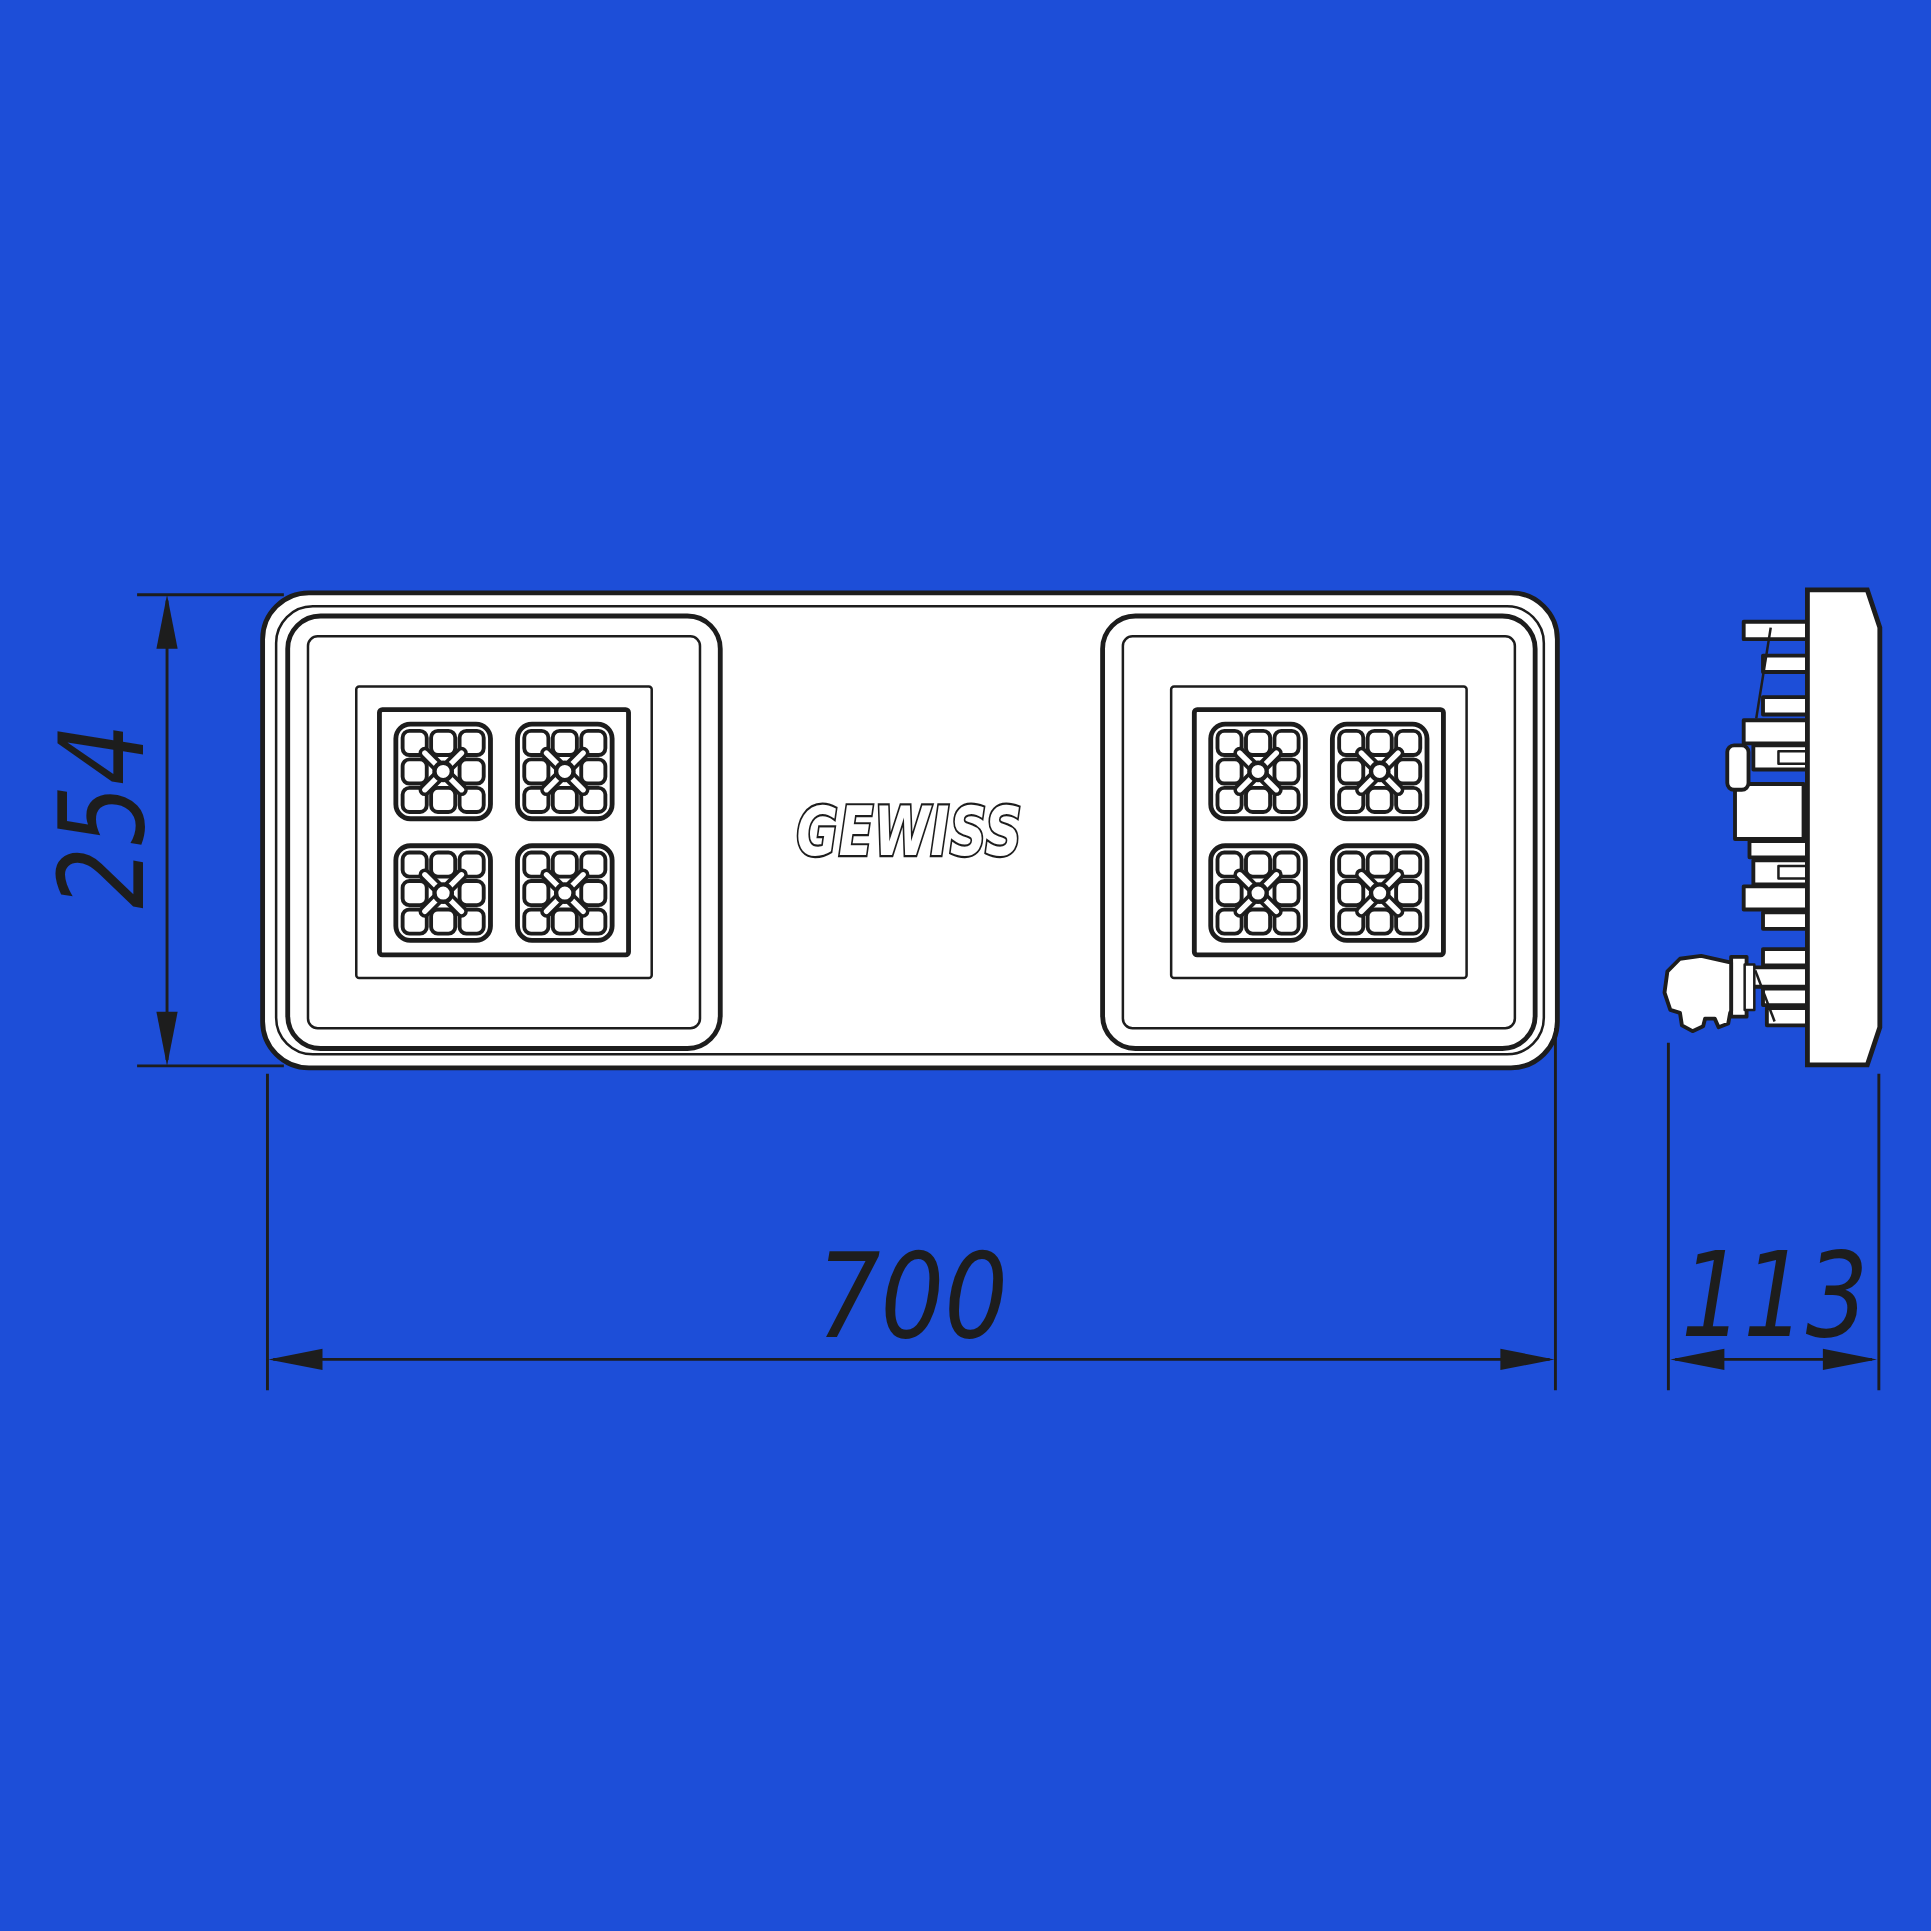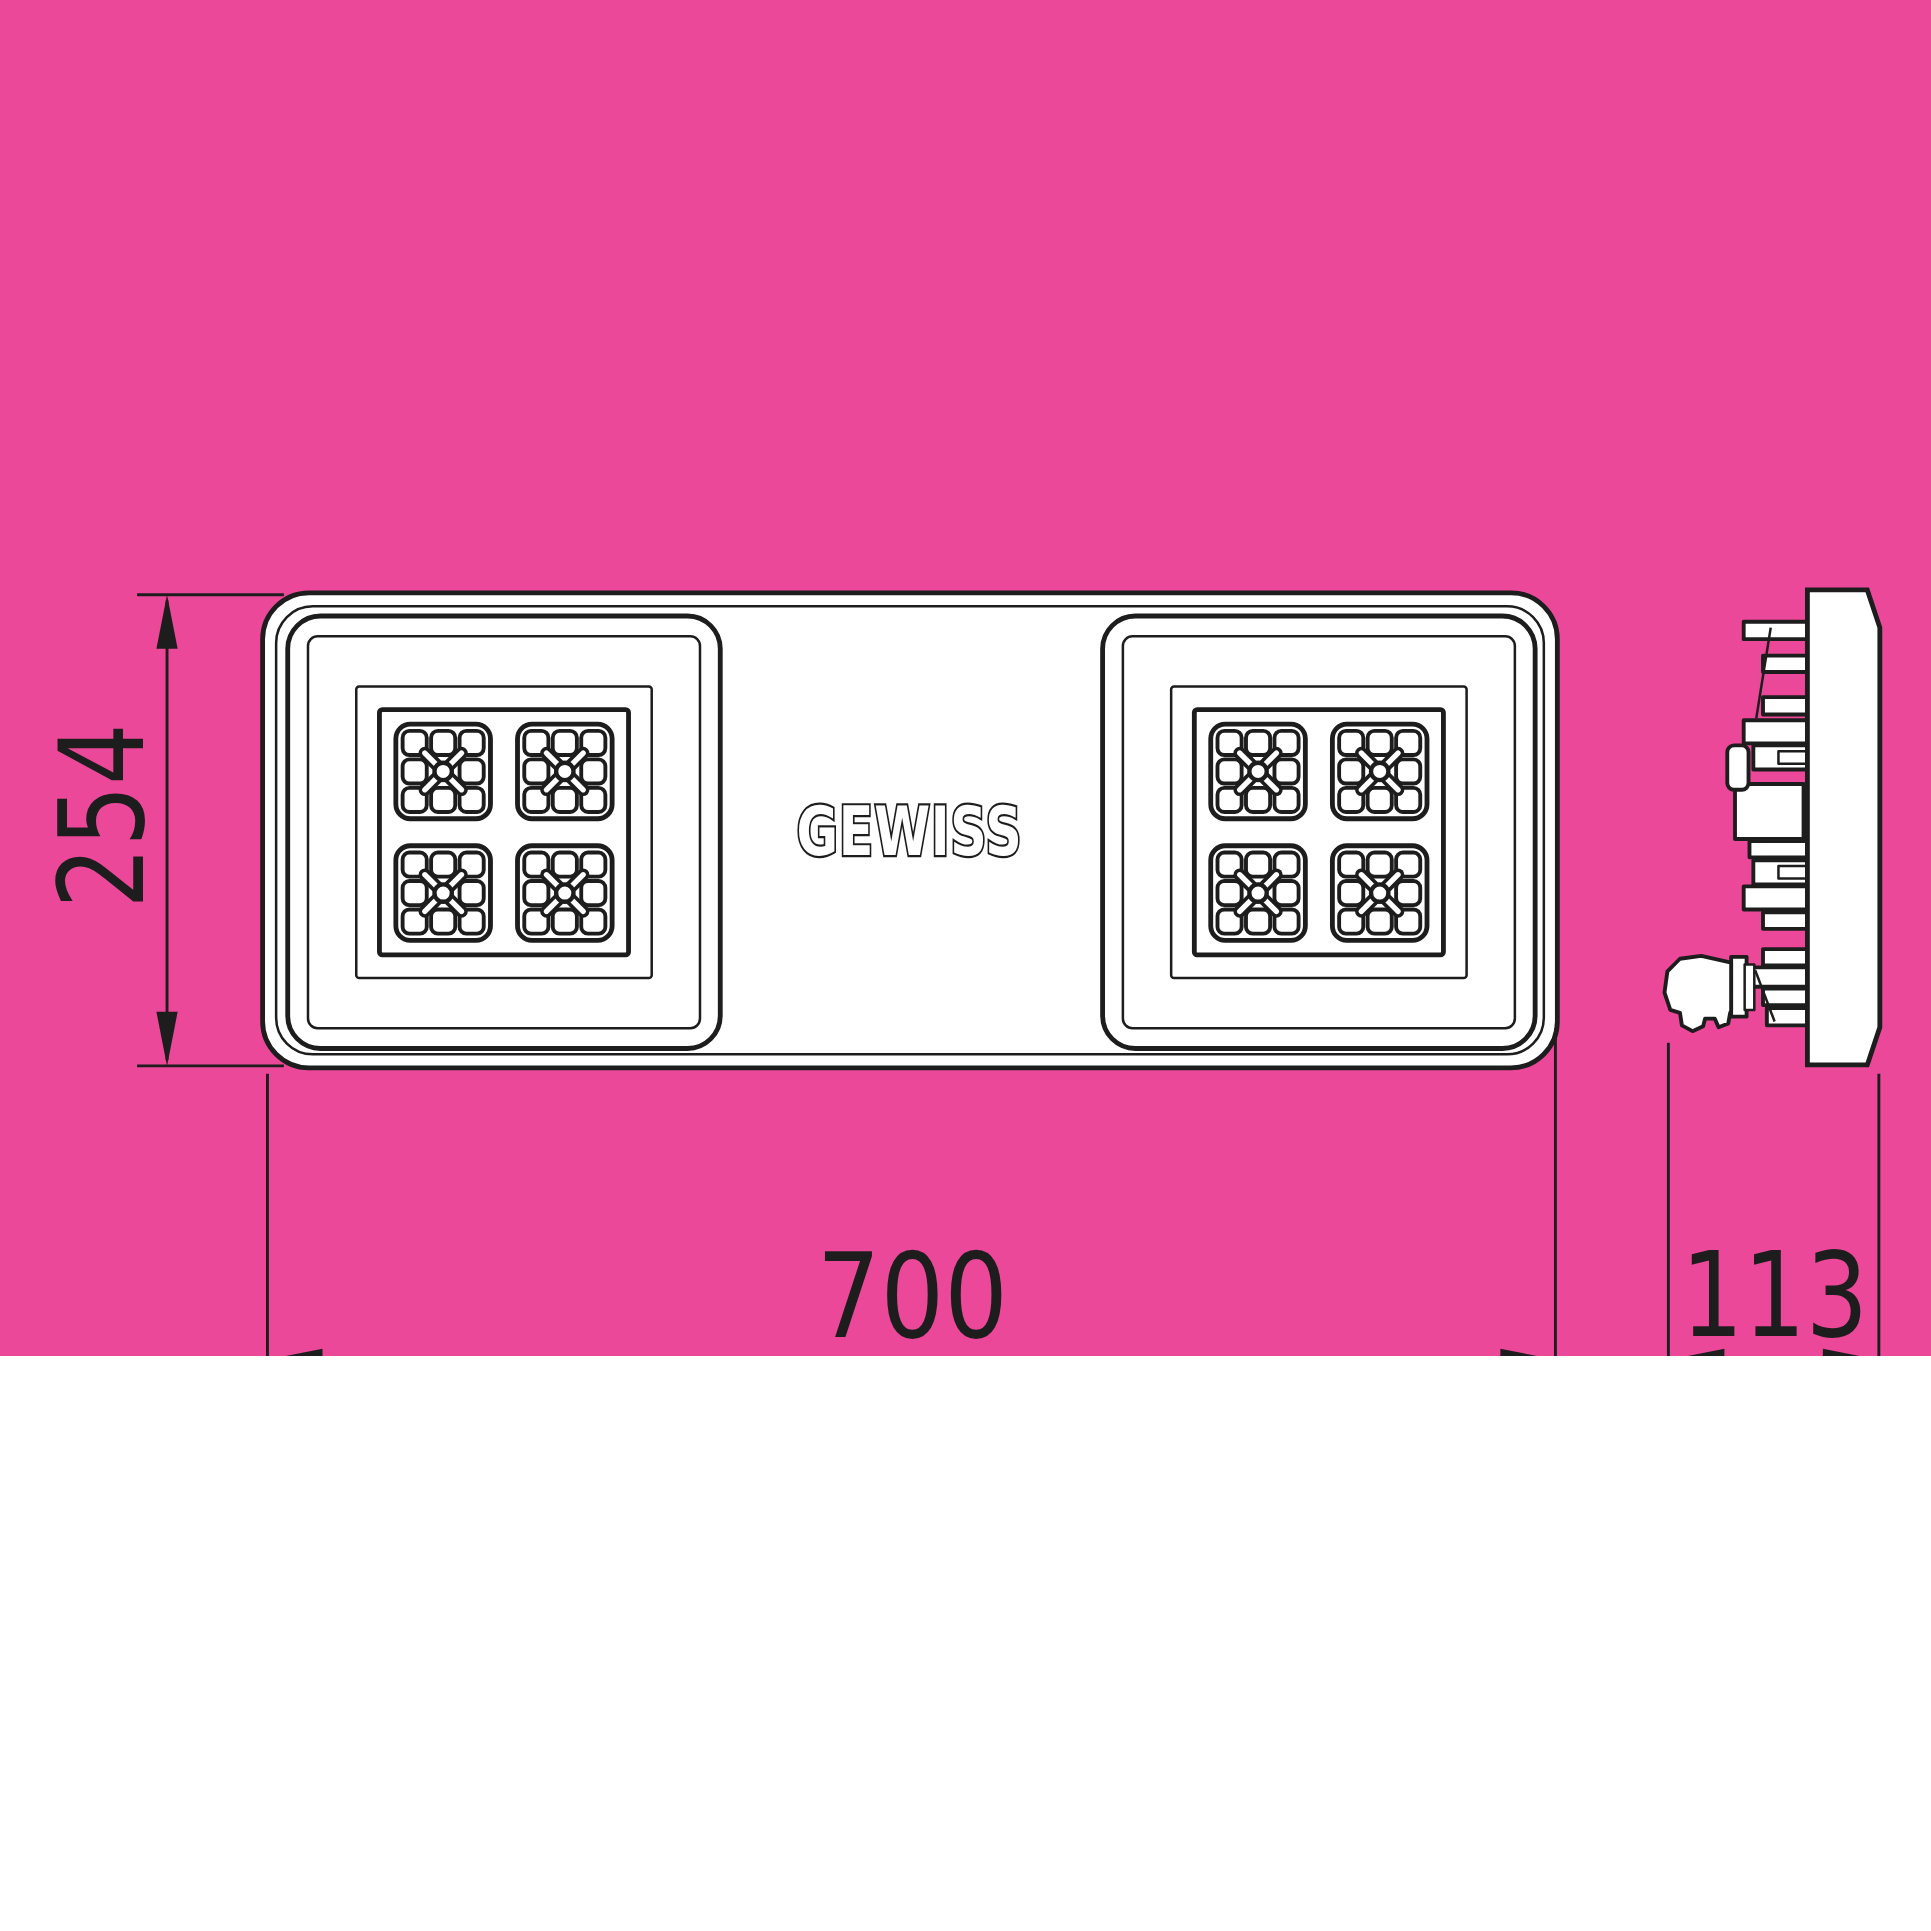--- a/index.html
+++ b/index.html
@@ -3,23 +3,24 @@
 <meta charset="utf-8">
 <style>
   html, body {
     margin: 0;
     padding: 0;
     background: #ffffff;
   }
   .canvas {
     position: relative;
     width: 1931px;
-    height: 1356px;
-    background: #ec4899;
+    height: 1931px;
+    background: #1d4ed8;
     overflow: hidden;
+    font-style: italic;
   }
   svg { display: block; }
   .outline      { fill: #ffffff; stroke: #1d1d1d; stroke-width: 5; }
   .outline-thin { fill: none;    stroke: #1d1d1d; stroke-width: 2.6; }
   .fin          { fill: #ffffff; stroke: #1d1d1d; stroke-width: 4; stroke-linejoin: round; }
   .fin-thin     { fill: #ffffff; stroke: #1d1d1d; stroke-width: 2.6; stroke-linejoin: round; }
   .dim-line     { fill: none; stroke: #1d1d1d; stroke-width: 3; }
   .dim-arrow    { fill: #1d1d1d; stroke: none; }
   .dim-text {
     font-family: "DejaVu Sans", "Liberation Sans", sans-serif;

